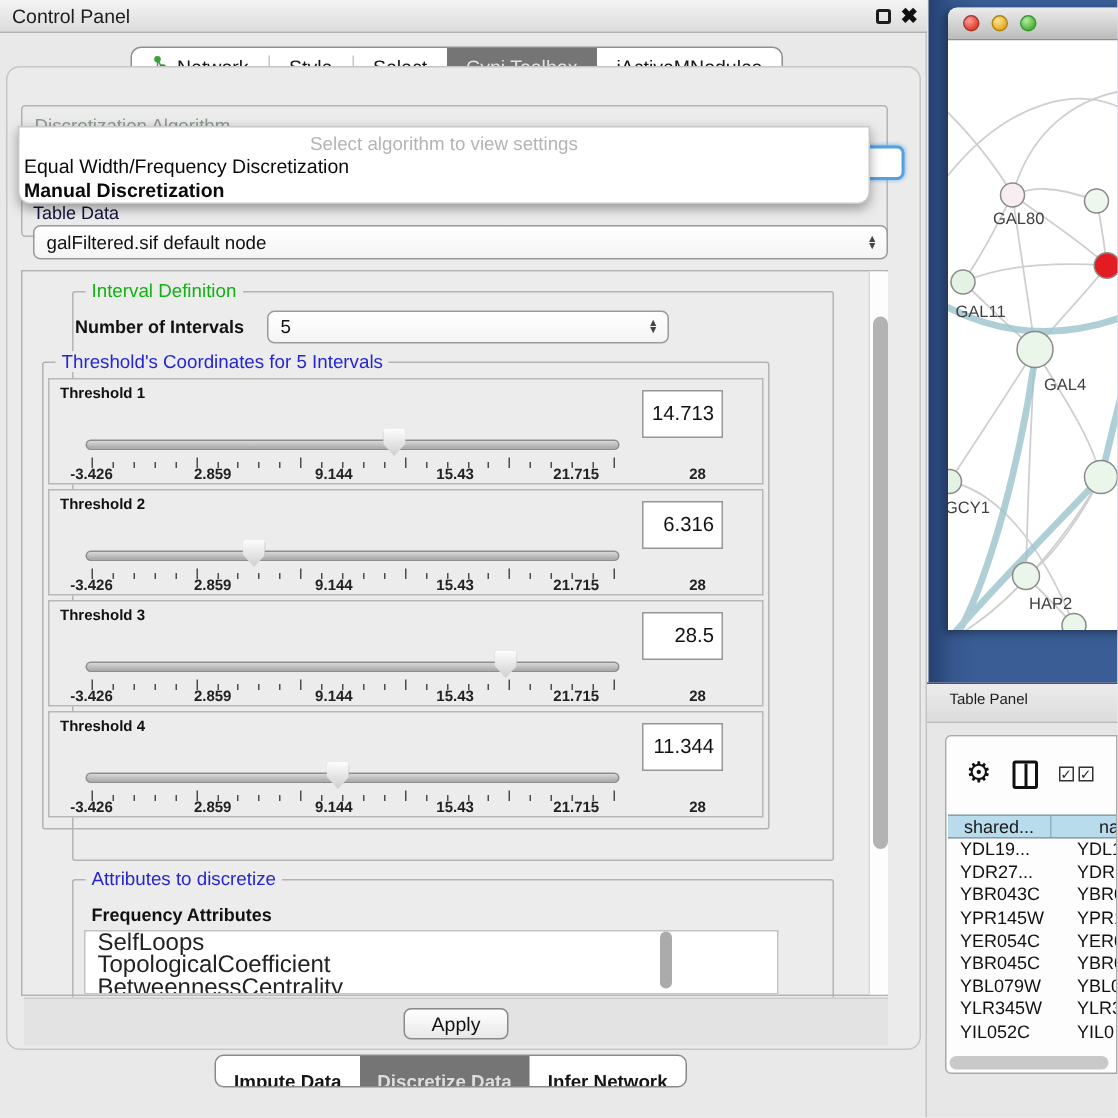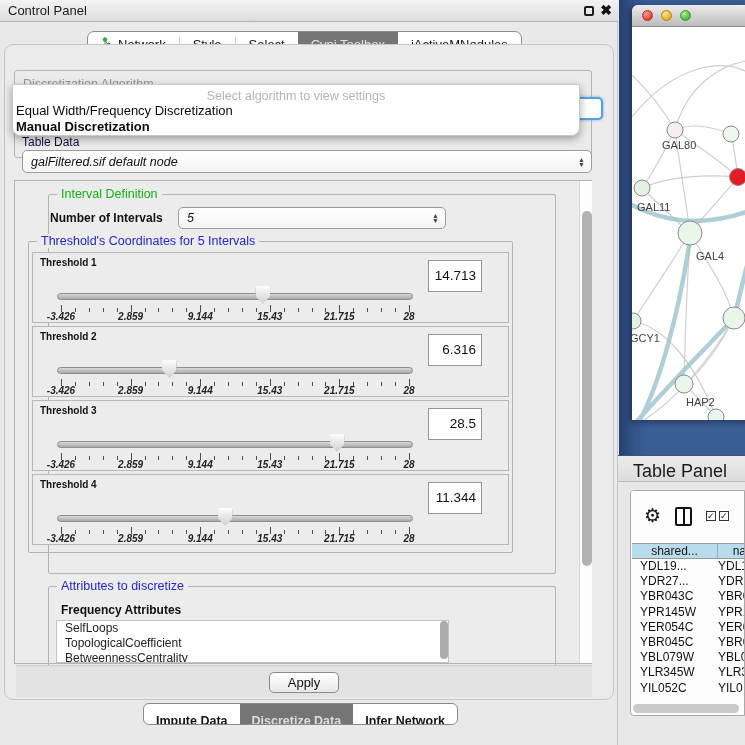--- a/index.html
+++ b/index.html
@@ -22,21 +22,21 @@
   .net-icon { margin-right:6px; }
 
   
   #outer-box { left:4px; top:44px; width:610px; height:656px; border:1px solid #c6c6c6; border-radius:9px; background:#ebebeb; }
 
   
   #algo-group { left:14px; top:70px; width:578px; height:88px; border:1px solid #b3b3b3; border-radius:3px; }
   #algo-title { left:8px; top:6px; font-size:12.5px; color:#8e9a8e; }
   #algo-combo-focus { left:560px; top:26px; width:28px; height:23px; border:2px solid #57a0e0; border-radius:5px; box-shadow:0 0 3px #6fb0e8; background:#fff; }
   #table-data-label { left:22px; top:135px; font-size:12px; color:#12123a; }
-  .combo { background:linear-gradient(#ffffff,#f4f4f4); border:1px solid #9b9b9b; border-radius:5px; display:flex; align-items:center; font-size:12.5px; color:#111; padding-left:8px;font-style:italic; }
+  .combo { background:linear-gradient(#ffffff,#f4f4f4); border:1px solid #9b9b9b; border-radius:5px; display:flex; align-items:center; font-size:12.5px; color:#111; padding-left:8px; }
   .combo .spin { margin-left:auto; margin-right:6px; display:flex; flex-direction:column; line-height:5px; font-size:7px; color:#444; }
   #table-data-combo { left:22px; top:150px; width:570px; height:23px; }
 
   
   #algo-popup { left:12px; top:84px; width:568px; height:52px; background:#fff; border:1px solid #c9c9c9; border-radius:0 0 8px 8px; box-shadow:0 3px 8px rgba(0,0,0,.35); z-index:30; }
   #algo-popup .ph { text-align:center; font-size:12.5px; color:#b4b4b4; padding-top:4px; }
   #algo-popup .opt { font-size:13px; color:#0a0a0a; padding-left:3px; line-height:16px; }
   #algo-popup .opt.bold { font-weight:bold; }
 
   
@@ -55,27 +55,27 @@
   #thr-group { left:13px; top:60px; width:485px; height:312px; }
 
   .thr-panel { position:relative; margin:0 3px 3px 3px; height:71px; border:1px solid #b7b7b7; background:#ececec; }
   .thr-label { position:absolute; left:7px; top:4px; font-size:10px; font-weight:bold; color:#111; }
   .thr-track { position:absolute; left:24px; top:40px; width:356px; height:7px; border:1px solid #8d8d8d; border-radius:4px; background:linear-gradient(#d9d9d9,#a8a8a8); }
   .thr-thumb { position:absolute; top:33px; width:15px; height:18px; transform:translateX(-50%);
                background:linear-gradient(#fdfdfd,#cfcfcf); clip-path:polygon(8% 0,92% 0,100% 12%,100% 55%,50% 100%,0 55%,0 12%);
                filter:drop-shadow(0 0 1px #707070); }
   .thr-ticks { position:absolute; left:28px; top:51px; width:348px; height:8px; }
   .thr-ticks i { position:absolute; bottom:0; width:1px; background:#4c4c4c; }
-  .thr-ticklabels { position:absolute; left:28px; top:58px; width:348px; height:12px;font-style:italic; }
+  .thr-ticklabels { position:absolute; left:28px; top:58px; width:404px; height:12px; }
   .thr-ticklabels span { position:absolute; transform:translateX(-50%); font-size:10px; font-weight:bold; color:#222; }
   .thr-value { position:absolute; right:26px; top:7px; width:54px; height:32px; background:#fff; border:1px solid #969696; font-size:13.5px; color:#111; text-align:right; line-height:30px; padding-right:5px; }
 
   #attr-group { left:33px; top:405px; width:508px; height:90px; }
   #attr-sub { left:46px; top:422px; font-size:12px; font-weight:bold; color:#111; }
-  #attr-list { left:41px; top:439px; width:393px; height:43px; background:#fff; border:1px solid #c2c2c2; overflow:hidden; font-size:12px; color:#222; }
+  #attr-list { left:41px; top:439px; width:463px; height:43px; background:#fff; border:1px solid #c2c2c2; overflow:hidden; font-size:16px; color:#222; }
   #attr-list .item { padding:1px 0 1px 8px; line-height:13px; }
   #attr-scroll { left:425px; top:440px; width:8px; height:38px; background:#ababab; border-radius:4px; }
 
   #apply-strip { left:1px; top:484px; width:576px; height:32px; background:#e3e3e3; border-top:1px solid #cdcdcd; }
   #apply-btn { left:253px; top:6px; width:70px; height:21px; background:linear-gradient(#ffffff,#e8e8e8); border:1px solid #8a8a8a; border-radius:5px; font-size:13px; color:#111; text-align:center; line-height:19px; }
 
   #bottom-tabs { left:143px; top:703px; height:22px; display:flex; align-items:stretch; background:#fff; border:1px solid #8a8a8a; border-radius:6px; overflow:hidden; }
   .btab { display:flex; align-items:center; padding:17px 12px; font-size:12.5px; font-weight:bold; color:#151515; }
   .btab.selected { background:#757575; color:#dedede; font-weight:bold; }
 
@@ -83,32 +83,32 @@
   #right-area { left:619px; top:0; width:126px; height:455px; background:linear-gradient(to right,#234070 0px,#35558c 16px,#3a5d95 30px); }
   #net-window { left:13px; top:5px; width:120px; height:415px; background:#fff; border-radius:6px 0 0 0; box-shadow:-2px 2px 6px rgba(0,0,0,.4); overflow:hidden; }
   #net-titlebar { left:0; top:0; width:120px; height:22px; background:linear-gradient(#ececec,#bcbcbc); border-bottom:1px solid #8f8f8f; border-radius:6px 0 0 0; }
   .traffic { position:absolute; top:5px; width:11px; height:11px; border-radius:50%; }
   #tl-red   { left:10px; background:radial-gradient(circle at 35% 30%, #ff9d94, #e0442f 70%); border:.5px solid #a33; }
   #tl-yellow{ left:29px; background:radial-gradient(circle at 35% 30%, #ffe49a, #eda928 70%); border:.5px solid #a80; }
   #tl-green { left:48px; background:radial-gradient(circle at 35% 30%, #b6eda0, #51b33a 70%); border:.5px solid #393; }
   #net-canvas { left:0; top:22px; width:120px; height:393px; }
 
   #table-panel-bar { left:618px; top:455px; width:127px; height:27px; background:linear-gradient(#ececec,#dcdcdc); border-top:1px solid #44507a; border-bottom:1px solid #bbb; }
-  #table-panel-title { left:15px; top:5px; font-size:18px; color:#1b1b1b; }
+  #table-panel-title { left:15px; top:5px; font-size:10px; color:#1b1b1b; }
   #table-panel-body { left:618px; top:482px; width:127px; height:263px; background:#e7e7e7; }
   #table-inner { left:12px; top:8px; width:115px; height:226px; background:#fdfdfd; border:1px solid #a9a9a9; border-radius:4px 0 0 4px; overflow:hidden; }
   #tp-toolbar { left:0; top:0; width:115px; height:50px; display:flex; align-items:center; gap:14px; padding-left:13px; background:#fdfdfd; }
   #gear-icon { font-size:19px; color:#111; line-height:18px; }
   #split-icon { width:17px; height:19px; border:2px solid #111; border-radius:2px; position:relative; background:#fff; }
   #split-icon:before { content:""; position:absolute; left:6px; top:0; width:2px; height:15px; background:#111; }
   .cb-icon { width:10px; height:10px; border:1.5px solid #333; font-size:9px; line-height:8px; color:#222; }
   #tp-checks { display:flex; gap:3px; }
   #tp-table { left:1px; top:52px; width:114px; }
   .tp-header { display:flex; border-top:1px solid #999; border-bottom:1px solid #999; background:#b9dcec; height:16px; }
-  .tp-header .c1 { width:86px; border-right:1px solid #8fb2c2; text-align:center; font-size:12px; color:#1a1a1a; line-height:15px; }
+  .tp-header .c1 { width:69px; border-right:1px solid #8fb2c2; text-align:center; font-size:12px; color:#1a1a1a; line-height:15px; }
   .tp-header .c2 { flex:1; text-align:right; font-size:12px; color:#1a1a1a; line-height:15px; padding-right:0; }
   .tp-row { display:flex; height:15.2px; font-size:12px; color:#111; }
   .tp-row .c1 { width:86px; padding-left:8px; }
   .tp-row .c2 { flex:1; white-space:nowrap; overflow:hidden; }
   #h-scroll { left:2px; top:213px; width:106px; height:9px; background:#c9c9c9; border-radius:5px; }
 </style>
 </head>
 <body>
 
 <div class="abs" id="control-panel">

